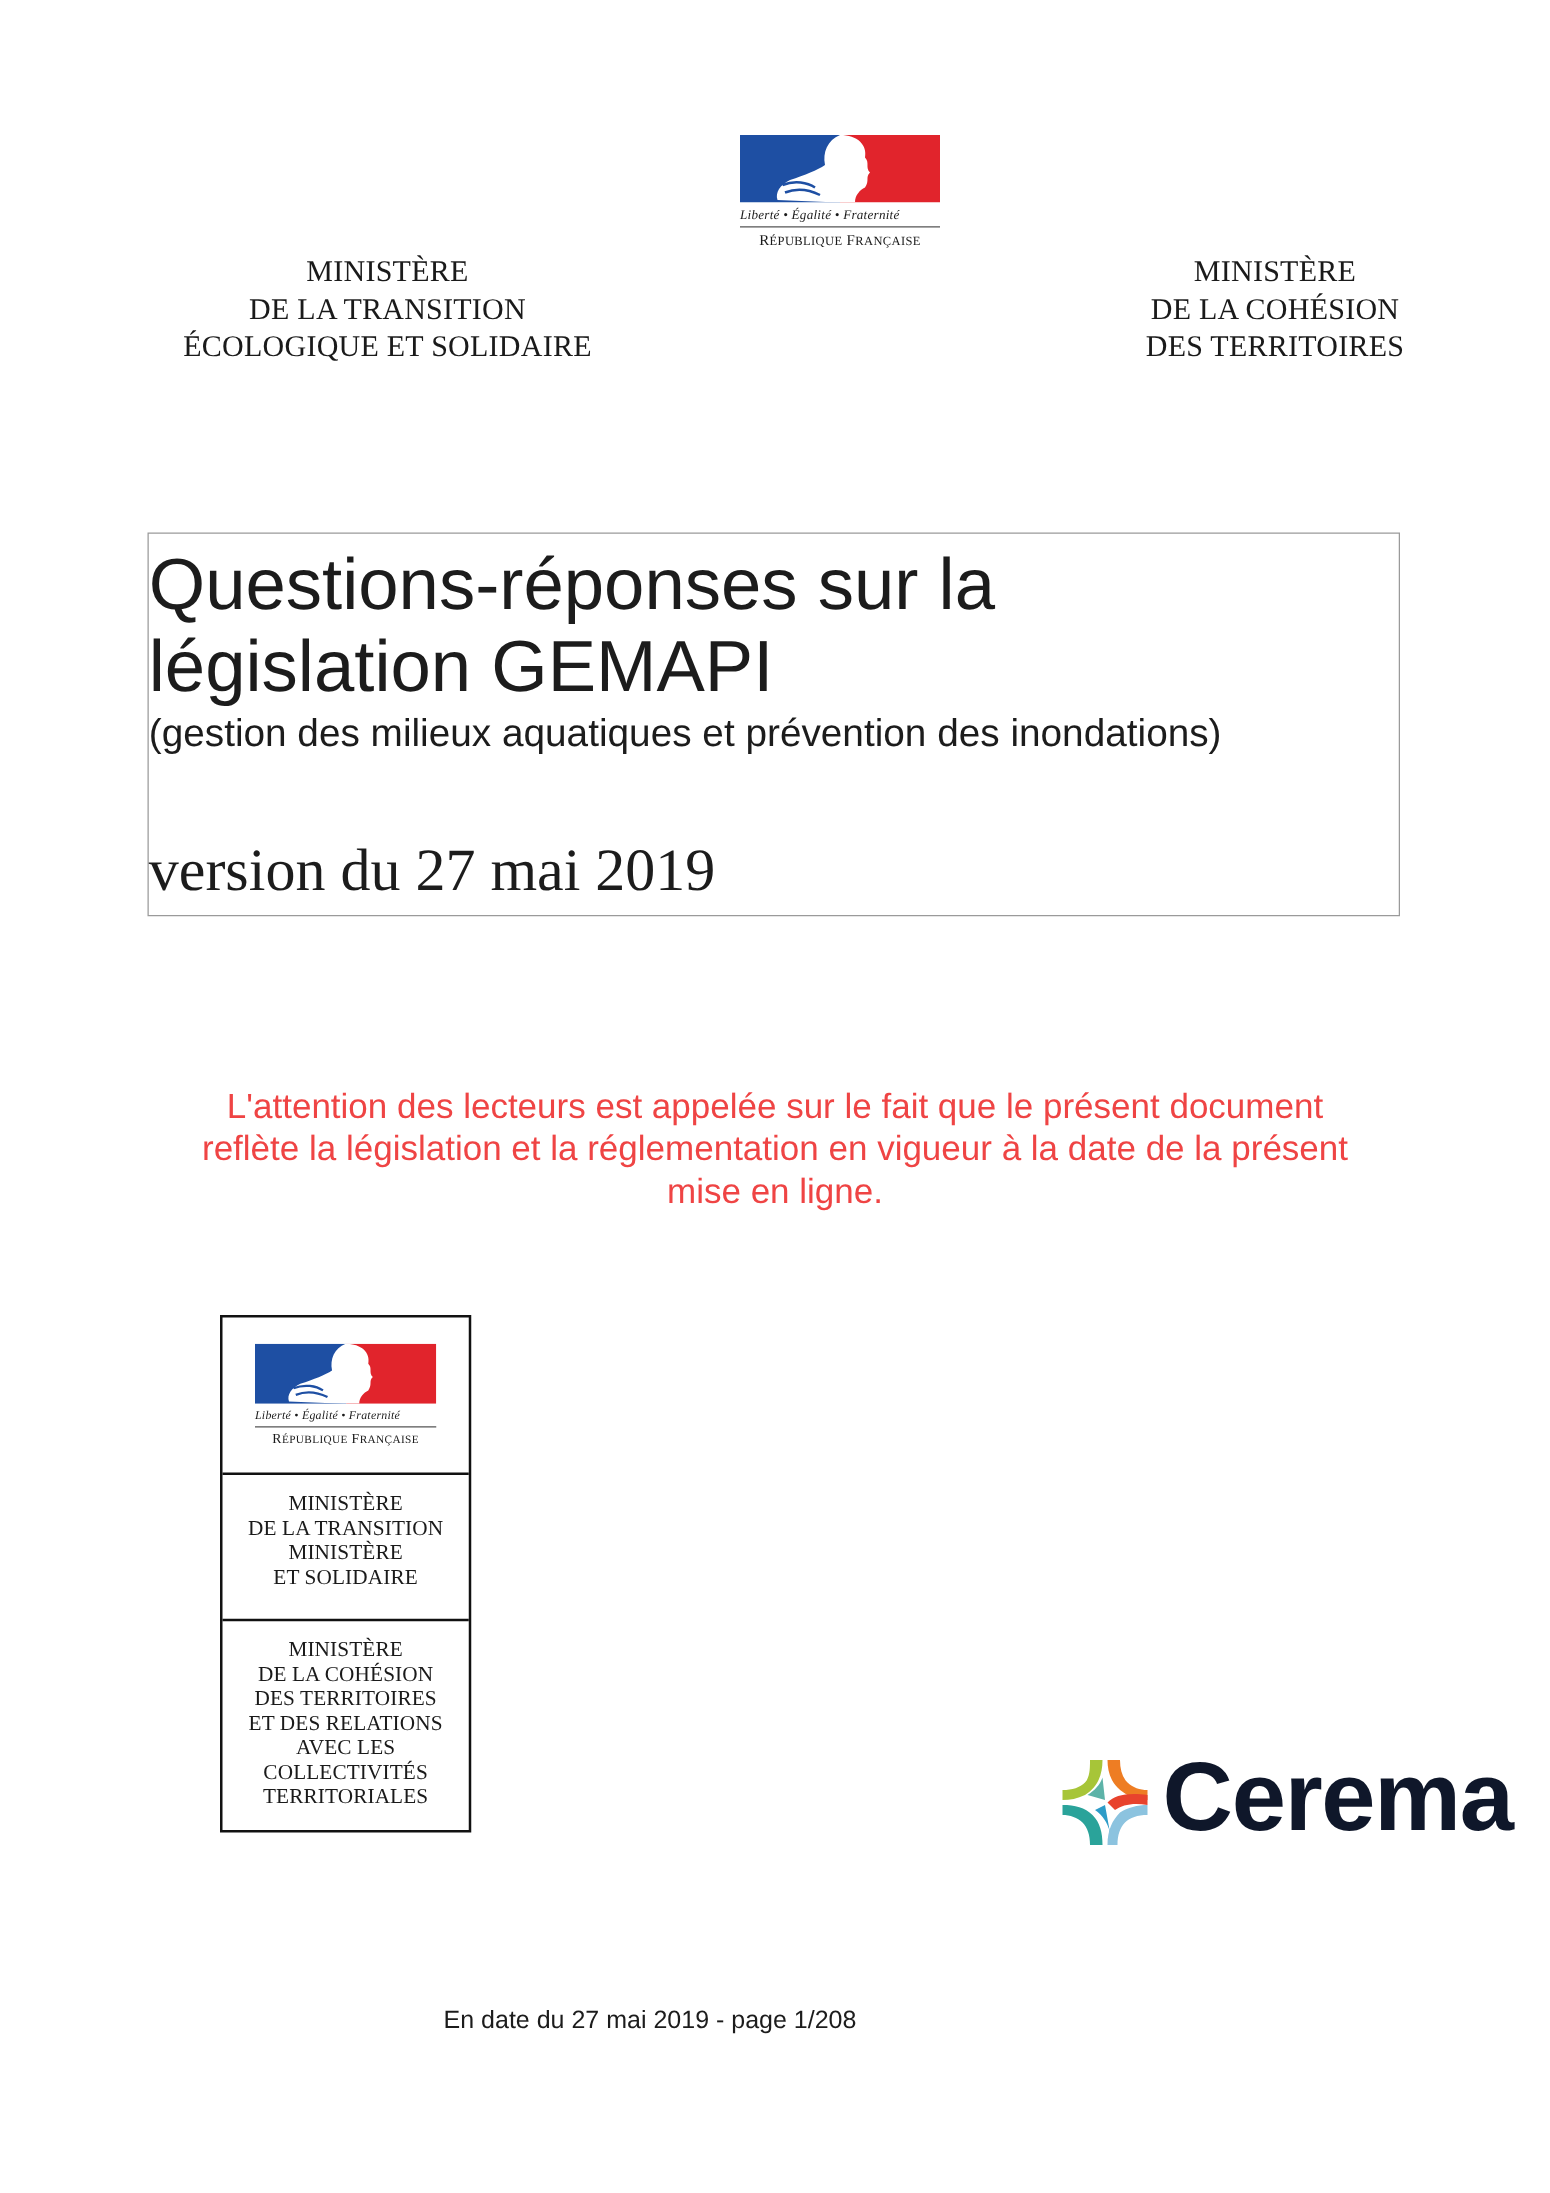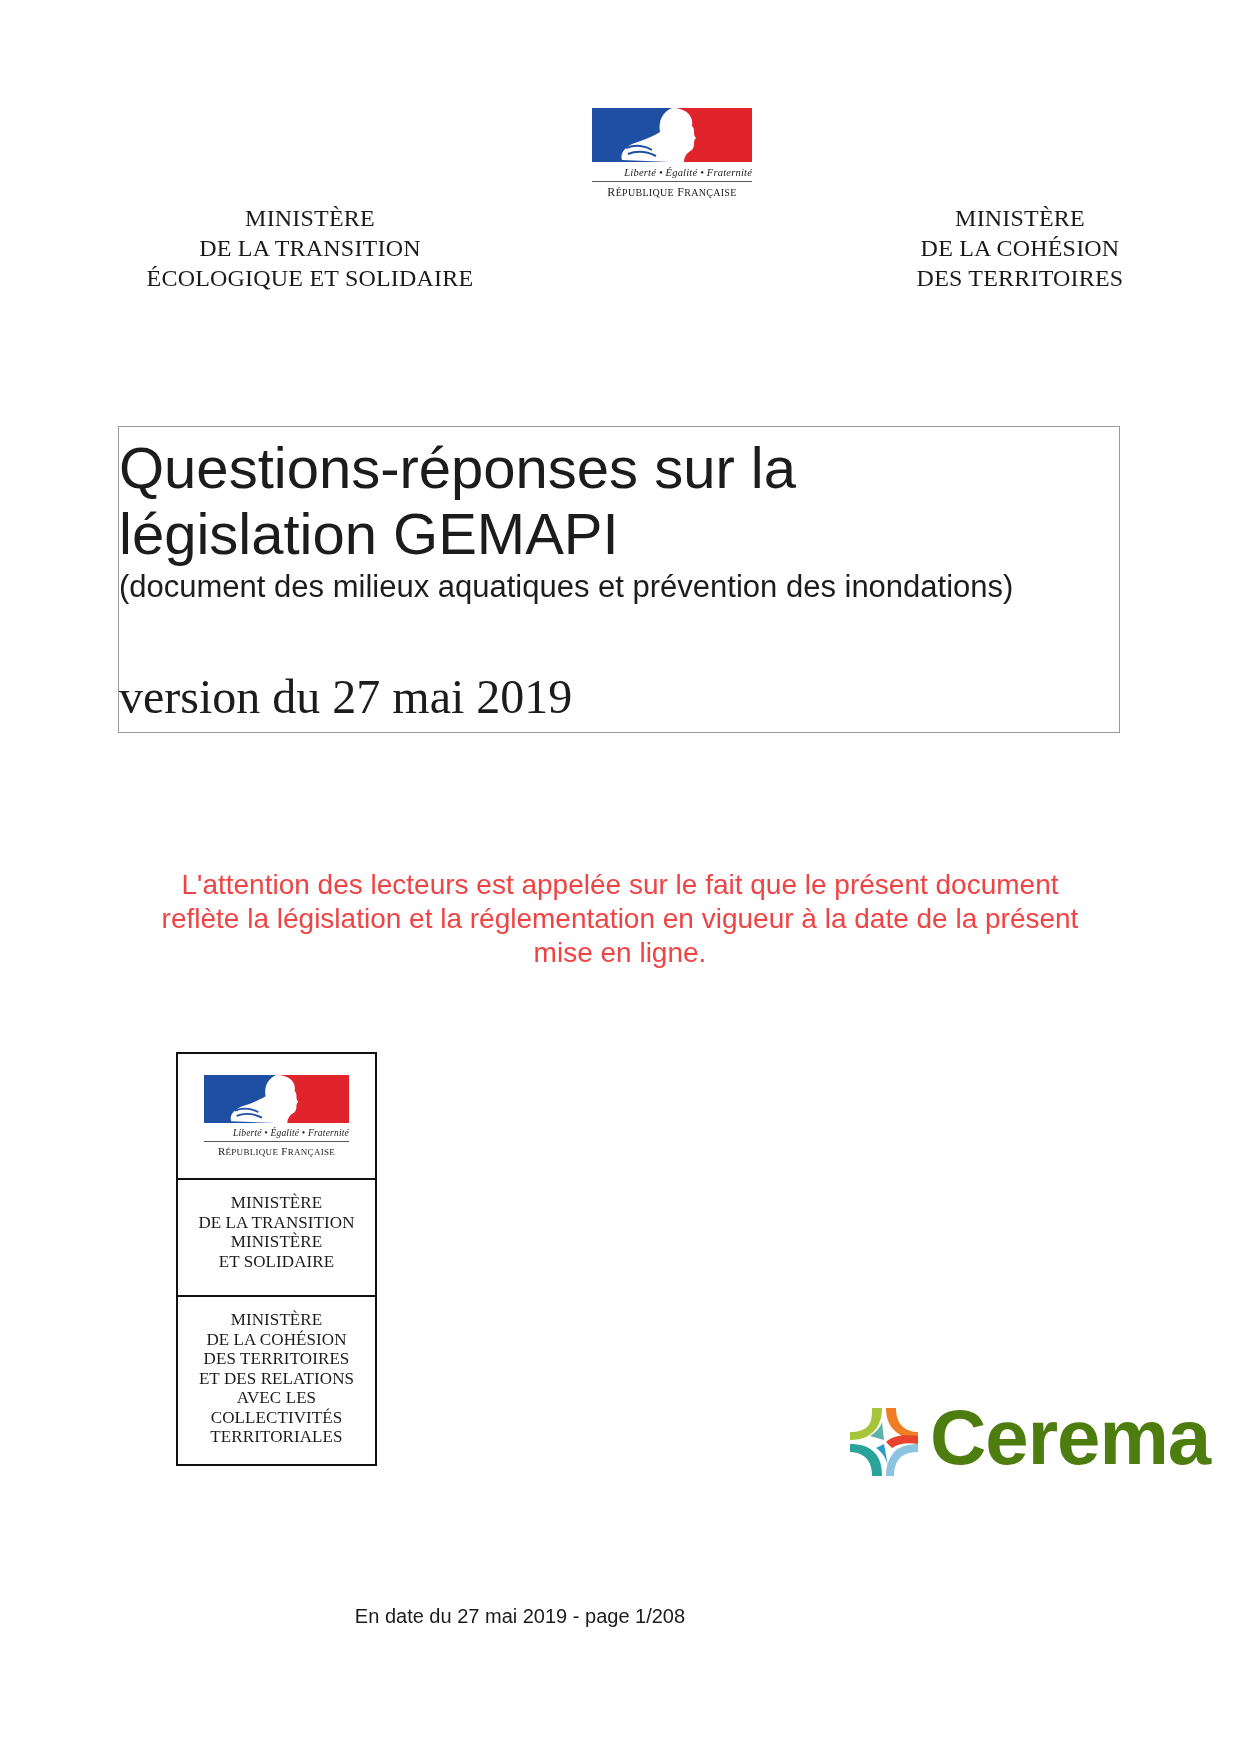--- a/index.html
+++ b/index.html
@@ -7,36 +7,36 @@
     .abs { position: absolute; }
     .serif { font-family: "Liberation Serif", "DejaVu Serif", serif; }
     .sans { font-family: "Liberation Sans", "DejaVu Sans", sans-serif; }
 
     
     .rf-logo { width: 160px; }
     .rf-flag { position: relative; height: 54px; overflow: hidden; }
     .rf-flag .blue { position: absolute; left: 0; top: 0; bottom: 0; width: 50%; }
     .rf-flag .red { position: absolute; right: 0; top: 0; bottom: 0; width: 50%; }
     .rf-flag svg { position: absolute; left: 0; top: 0; }
-    .rf-motto { font-family: "Liberation Serif", serif; font-style: italic; font-size: 10.5px; text-align: right; margin-top: 5px; padding-bottom: 3px; border-bottom: 1px solid #555; white-space: nowrap; letter-spacing: 0.2px; }
+    .rf-motto { font-family: "Liberation Serif", serif; font-style: italic; font-size: 10.5px; text-align: left; margin-top: 5px; padding-bottom: 3px; border-bottom: 1px solid #555; white-space: nowrap; letter-spacing: 0.2px; }
     .rf-name { font-family: "Liberation Serif", serif; font-size: 12px; text-align: center; margin-top: 3px; letter-spacing: 0.3px; white-space: nowrap; }
     .rf-name .sc { font-size: 10px; }
 
     .ministry { text-align: center; font-size: 24px; line-height: 30px; letter-spacing: 0.2px; }
 
     .title-box { left: 118px; top: 426px; width: 1002px; height: 307px; border: 1.5px solid #9a9a9a; box-sizing: border-box; }
     .title-line { width: 100%; text-align: left; color: #1c1c1c; white-space: nowrap; }
 
     .notice { left: 120px; top: 868px; width: 1000px; text-align: center; font-size: 28px; line-height: 34px; color: #ef4444; }
 
     .bl-box { left: 176px; top: 1052px; width: 201px; height: 414px; border: 2px solid #111; box-sizing: border-box; }
     .bl-sec { position: absolute; left: 0; right: 0; border-bottom: 2px solid #111; }
     .bl-text { text-align: center; font-size: 17px; line-height: 19.5px; letter-spacing: 0.1px; }
 
-    .cerema-text { left: 930px; top: 1392px; font-size: 78px; color: #4d7c0f; font-weight: bold; letter-spacing: -1px; line-height: 90px; }
+    .cerema-text { left: 930px; top: 1392px; font-size: 78px; color: #0f172a; font-weight: bold; letter-spacing: -1px; line-height: 90px; }
 
     .footer { left: 0; width: 1040px; top: 1605px; text-align: center; font-size: 20px; color: #1c1c1c; }
   </style>
 </head>
 <body>
 
 <div class="abs rf-logo" style="left:592px; top:108px;">
   <div class="rf-flag">
     <div class="blue" style="background:#1E4FA3;"></div>
     <div class="red" style="background:#E1242C;"></div>
@@ -59,21 +59,21 @@
 </div>
 <div class="abs serif ministry" style="left:890px; top:203px; width:260px;">
   <div>MINISTÈRE</div>
   <div>DE LA COHÉSION</div>
   <div>DES TERRITOIRES</div>
 </div>
 
 <div class="abs title-box">
   <div class="abs sans title-line" style="top:6px; font-size:58px; line-height:70px;">Questions-réponses sur la</div>
   <div class="abs sans title-line" style="top:72px; font-size:58px; line-height:70px;">législation GEMAPI</div>
-  <div class="abs sans title-line" style="top:142px; font-size:31px; line-height:36px;">(document des milieux aquatiques et prévention des inondations)</div>
+  <div class="abs sans title-line" style="top:142px; font-size:31px; line-height:36px;">(gestion des milieux aquatiques et prévention des inondations)</div>
   <div class="abs sans title-line" style="top:242px; font-size:48px; line-height:56px;font-family:Liberation Serif, serif;">version du 27 mai 2019</div>
 </div>
 
 <div class="abs sans notice">
   <div>L'attention des lecteurs est appelée sur le fait que le présent document</div>
   <div>reflète la législation et la réglementation en vigueur à la date de la présent</div>
   <div>mise en ligne.</div>
 </div>
 
 <div class="abs bl-box">

